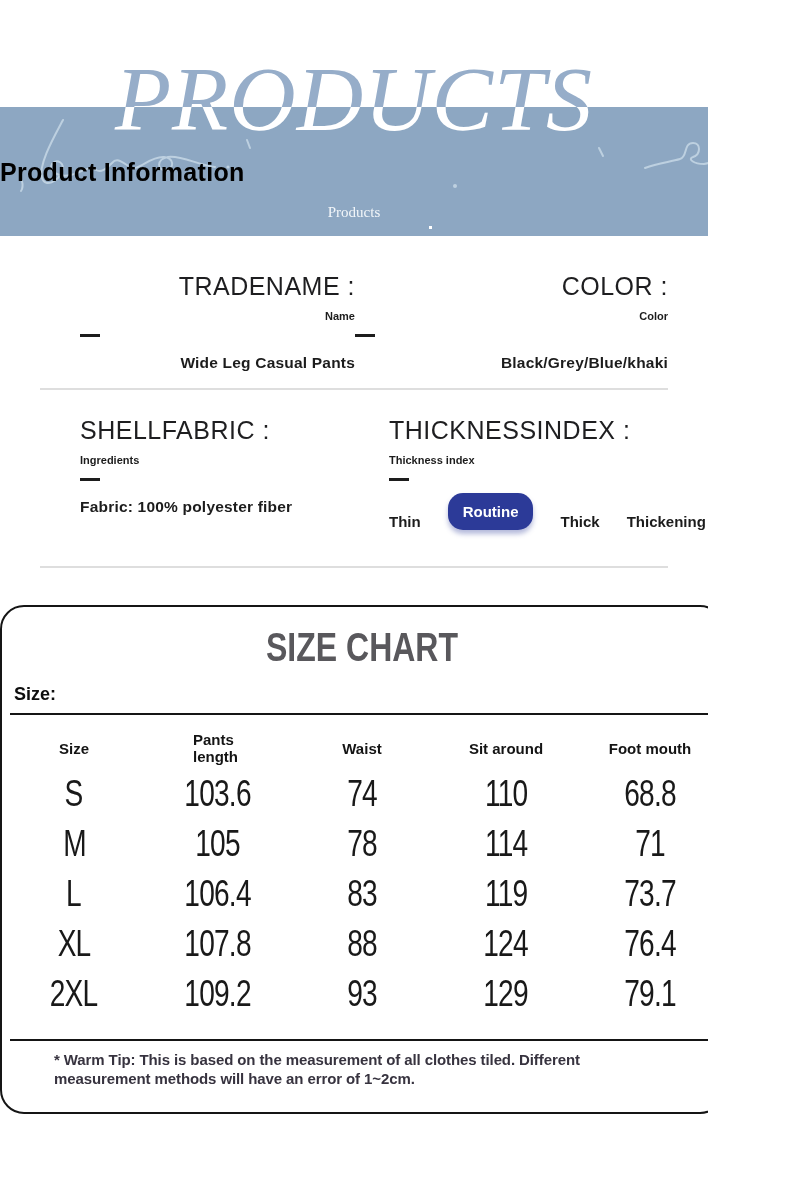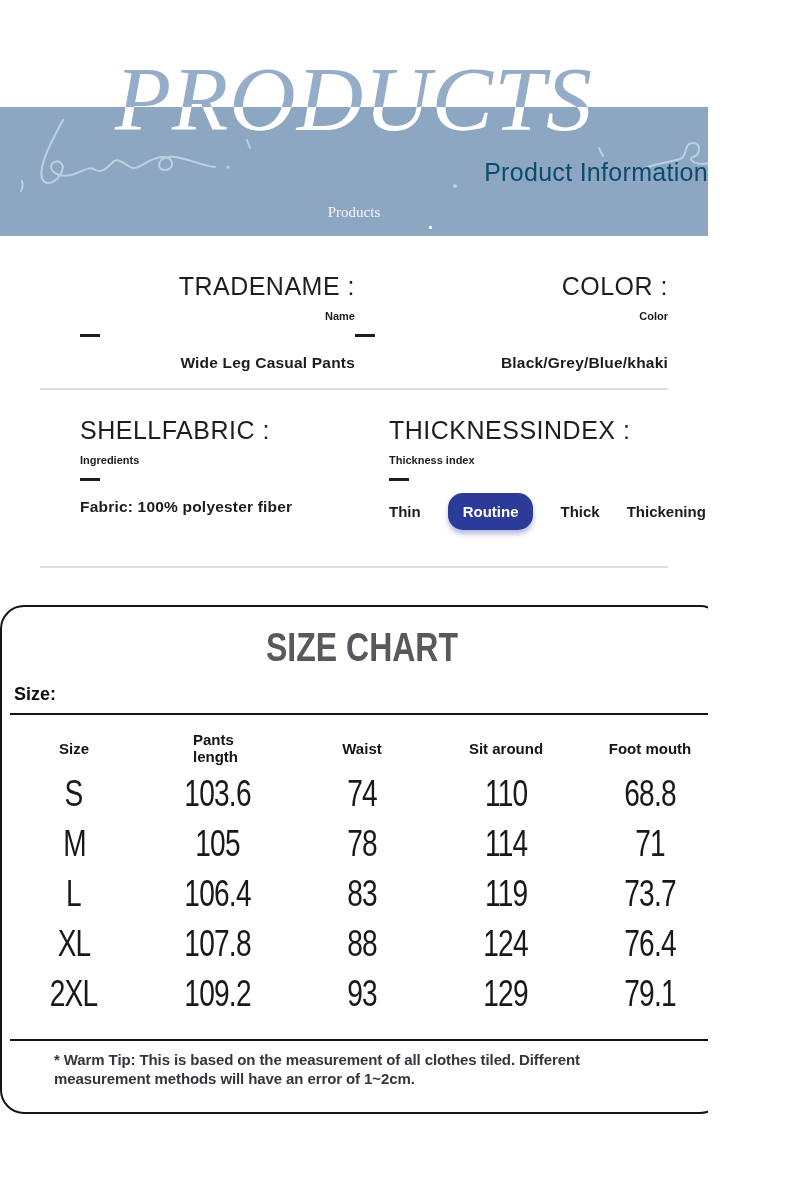--- a/index.html
+++ b/index.html
@@ -11,36 +11,36 @@
   .band{position:absolute;left:0;top:107px;width:100%;height:129px;background:#8da7c2;}
   .deco{position:absolute;left:0;top:107px;width:790px;height:129px;pointer-events:none;}
   .wm-layer{position:absolute;left:0;width:100%;overflow:hidden;}
   .wm-top{top:0;height:107px;color:#96adc9;}
   .wm-bot{top:107px;height:129px;color:#ffffff;}
   .wm{position:absolute;left:0;width:100%;text-align:center;white-space:nowrap;
       font-family:"Liberation Serif",serif;font-style:italic;font-weight:400;
       font-size:92px;line-height:1;letter-spacing:1px;}
   .wm-top .wm{top:53px;}
   .wm-bot .wm{top:-54px;}
-  .banner-heading{position:absolute;top:158px;left:0;width:100%;text-align:right;
-      color:#0c4a6e;font-size:25px;font-weight:400;letter-spacing:0.3px;}
+  .banner-heading{position:absolute;top:158px;left:0;width:100%;text-align:left;
+      color:#000000;font-size:25px;font-weight:700;letter-spacing:0.3px;}
   .banner-sub{position:absolute;top:204px;left:0;width:100%;text-align:center;
       color:#f2f6f9;font-family:"Liberation Serif",serif;font-size:15px;}
 
   
   .detail-grid{display:grid;grid-template-columns:275px 1fr;margin:0 40px 0 80px;}
   .row1{padding-top:36px;text-align:right;}
   .row2{padding-top:26px;gap:34px;}
   .d-h{font-size:25px;font-weight:400;letter-spacing:0.5px;color:#1e1e20;}
   .d-l{font-size:11px;font-weight:700;margin-top:9px;}
   .d-dash{width:20px;height:3px;background:#1d1d1d;margin-top:12px;}
   .d-v{font-size:15.5px;font-weight:700;margin-top:17px;letter-spacing:0.2px;}
   .divider{height:2px;background:#dedede;margin:16px 40px 0 40px;}
   .divider-2{margin-top:36px;}
-  .opts{display:flex;align-items:center;gap:27px;margin-top:12px;}
+  .opts{display:flex;align-items:flex-end;gap:27px;margin-top:12px;}
   .opt{font-size:15px;font-weight:700;}
   .opt-pill{background:#2c3a98;color:#fff;padding:10px 15px;border-radius:15px;
       box-shadow:0 4px 5px rgba(44,58,152,0.35);}
 
   
   .chartbox{width:724px;height:509px;margin:37px auto 0 auto;border:2px solid #151515;
       border-radius:24px;box-sizing:border-box;background:#fff;overflow:hidden;}
   .sc-title{margin-top:18px;text-align:center;font-size:40px;font-weight:700;
       color:#59585c;transform:scaleX(0.8);}
   .sc-size{margin:14px 0 0 12px;font-size:18px;font-weight:700;color:#0e0e0e;}

